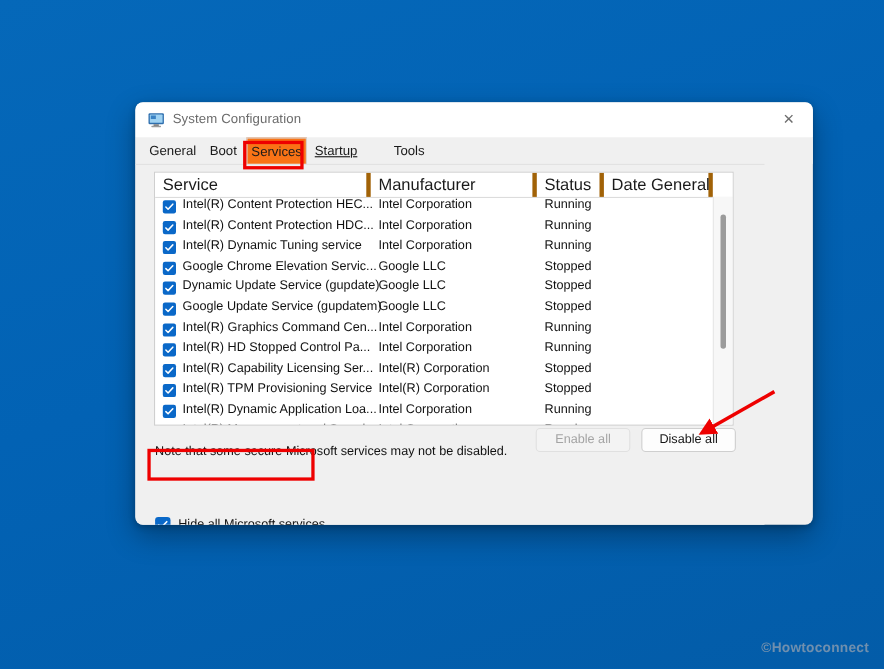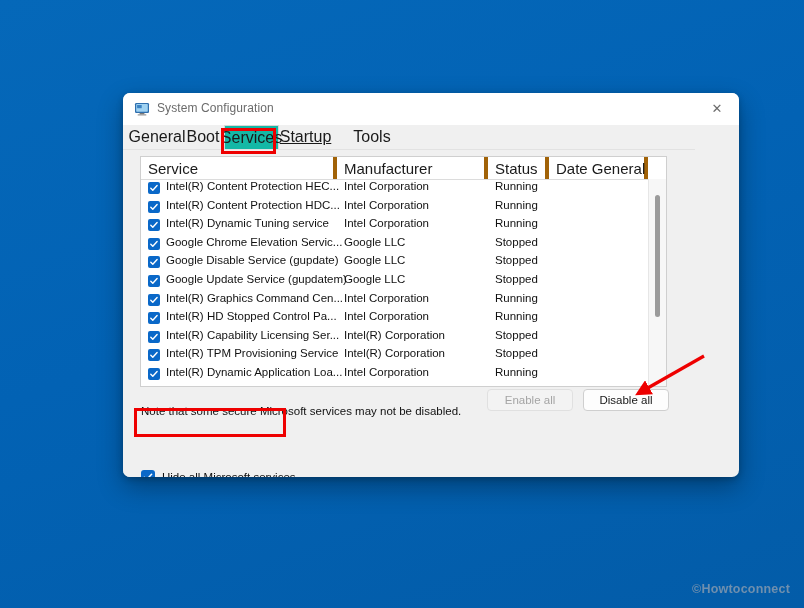--- a/index.html
+++ b/index.html
@@ -80,27 +80,27 @@
     width: 100%;
     height: 24px;
     background: #f0f0f0;
   }
   .tab {
     position: absolute;
     top: 0;
     height: 24px;
     display: flex;
     align-items: center;
-    font-size: 16px;
+    font-size: 12px;
     color: #1a1a1a;
     white-space: nowrap;
     cursor: default;
   }
   .tab.selected {
-    background: #14b8a6;
+    background: #f97316;
     border: 1px solid #d8d8d8;
     border-bottom: none;
     box-sizing: border-box;
   }
 
   
   #panel {
     position: absolute;
     left: 0;
     top: 56px;
@@ -410,21 +410,21 @@
             <span class="c-manu">Google LLC</span>
             <span class="c-status">Stopped</span>
             <span class="c-date"></span>
           </div>
           <div class="row">
             <span class="cb">
               <svg width="12" height="12" viewBox="0 0 12 12">
                 <path d="M2.8 6.2 L4.8 8.2 L9.1 3.6" fill="none" stroke="#ffffff" stroke-width="1.4" stroke-linecap="round" stroke-linejoin="round"></path>
               </svg>
             </span>
-            <span class="c-service">Google Disable Service (gupdate)</span>
+            <span class="c-service">Dynamic Update Service (gupdate)</span>
             <span class="c-manu">Google LLC</span>
             <span class="c-status">Stopped</span>
             <span class="c-date"></span>
           </div>
           <div class="row">
             <span class="cb">
               <svg width="12" height="12" viewBox="0 0 12 12">
                 <path d="M2.8 6.2 L4.8 8.2 L9.1 3.6" fill="none" stroke="#ffffff" stroke-width="1.4" stroke-linecap="round" stroke-linejoin="round"></path>
               </svg>
             </span>

